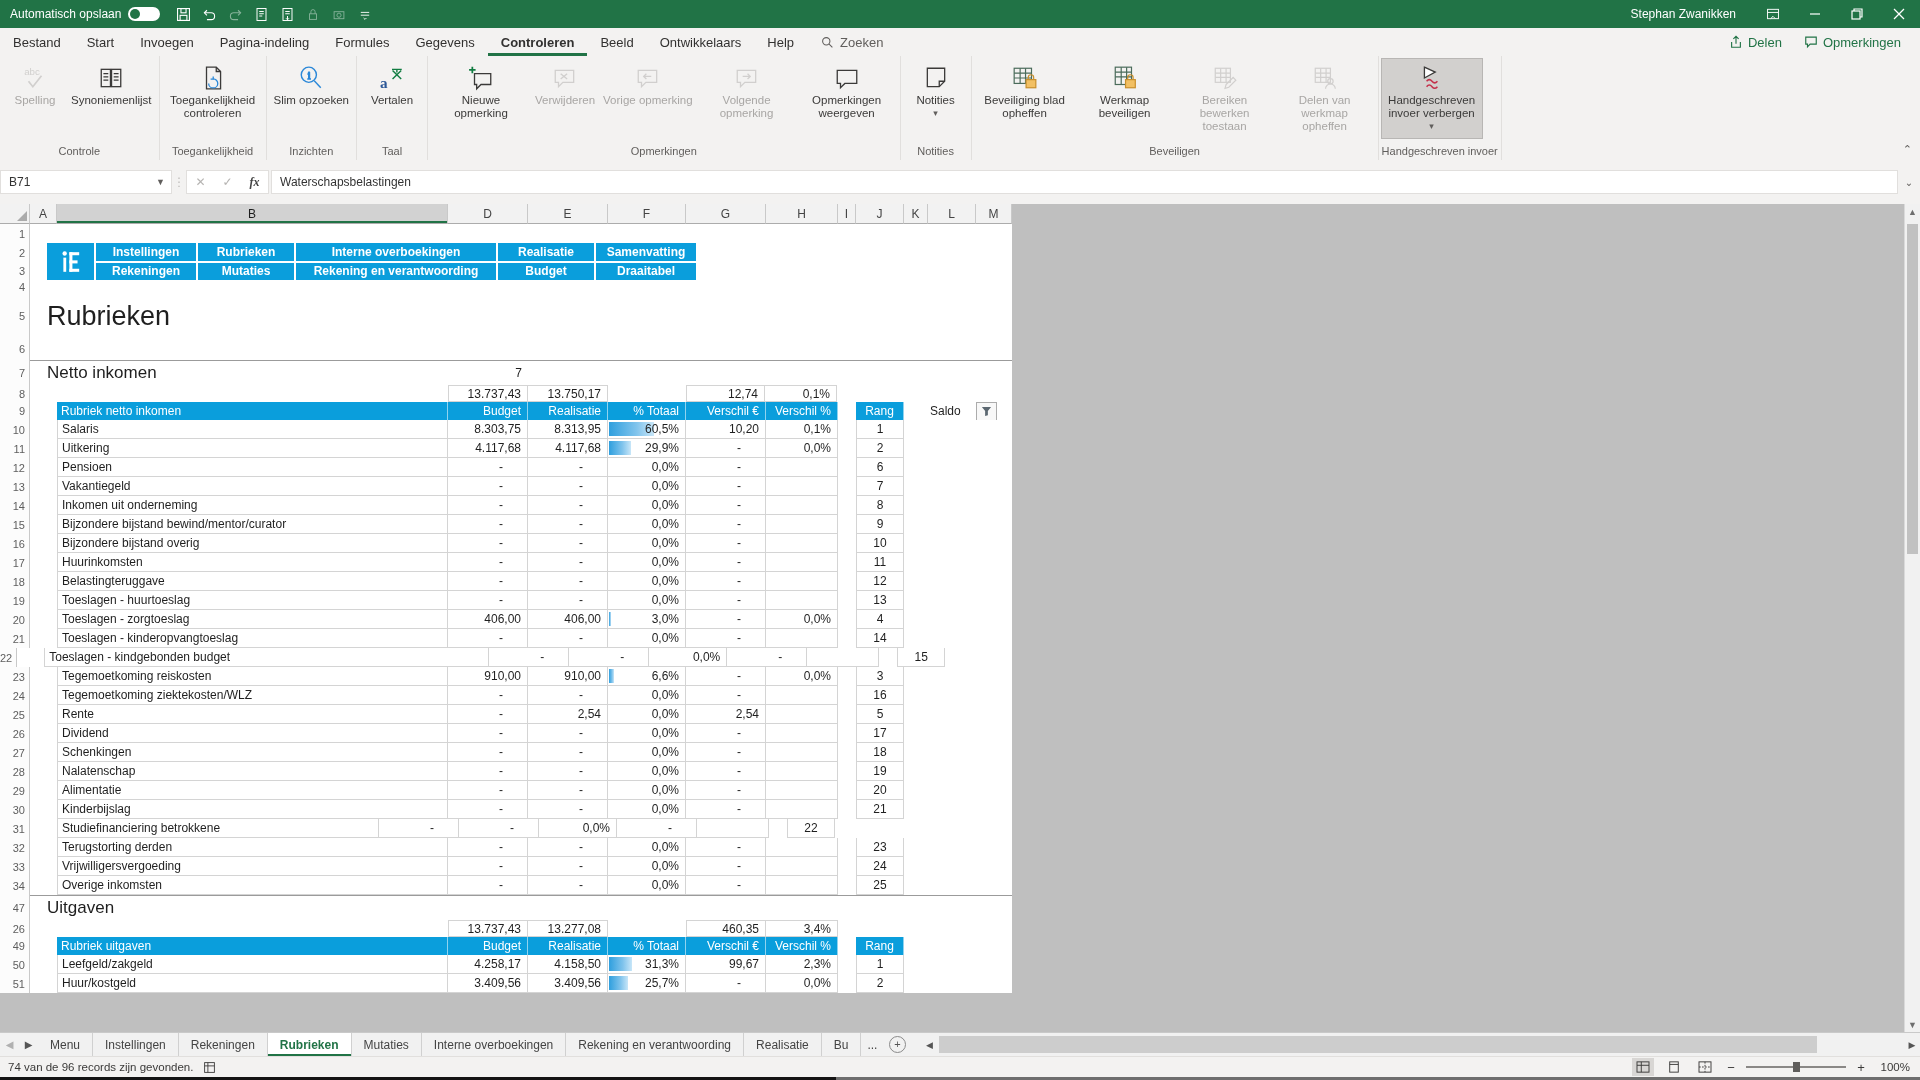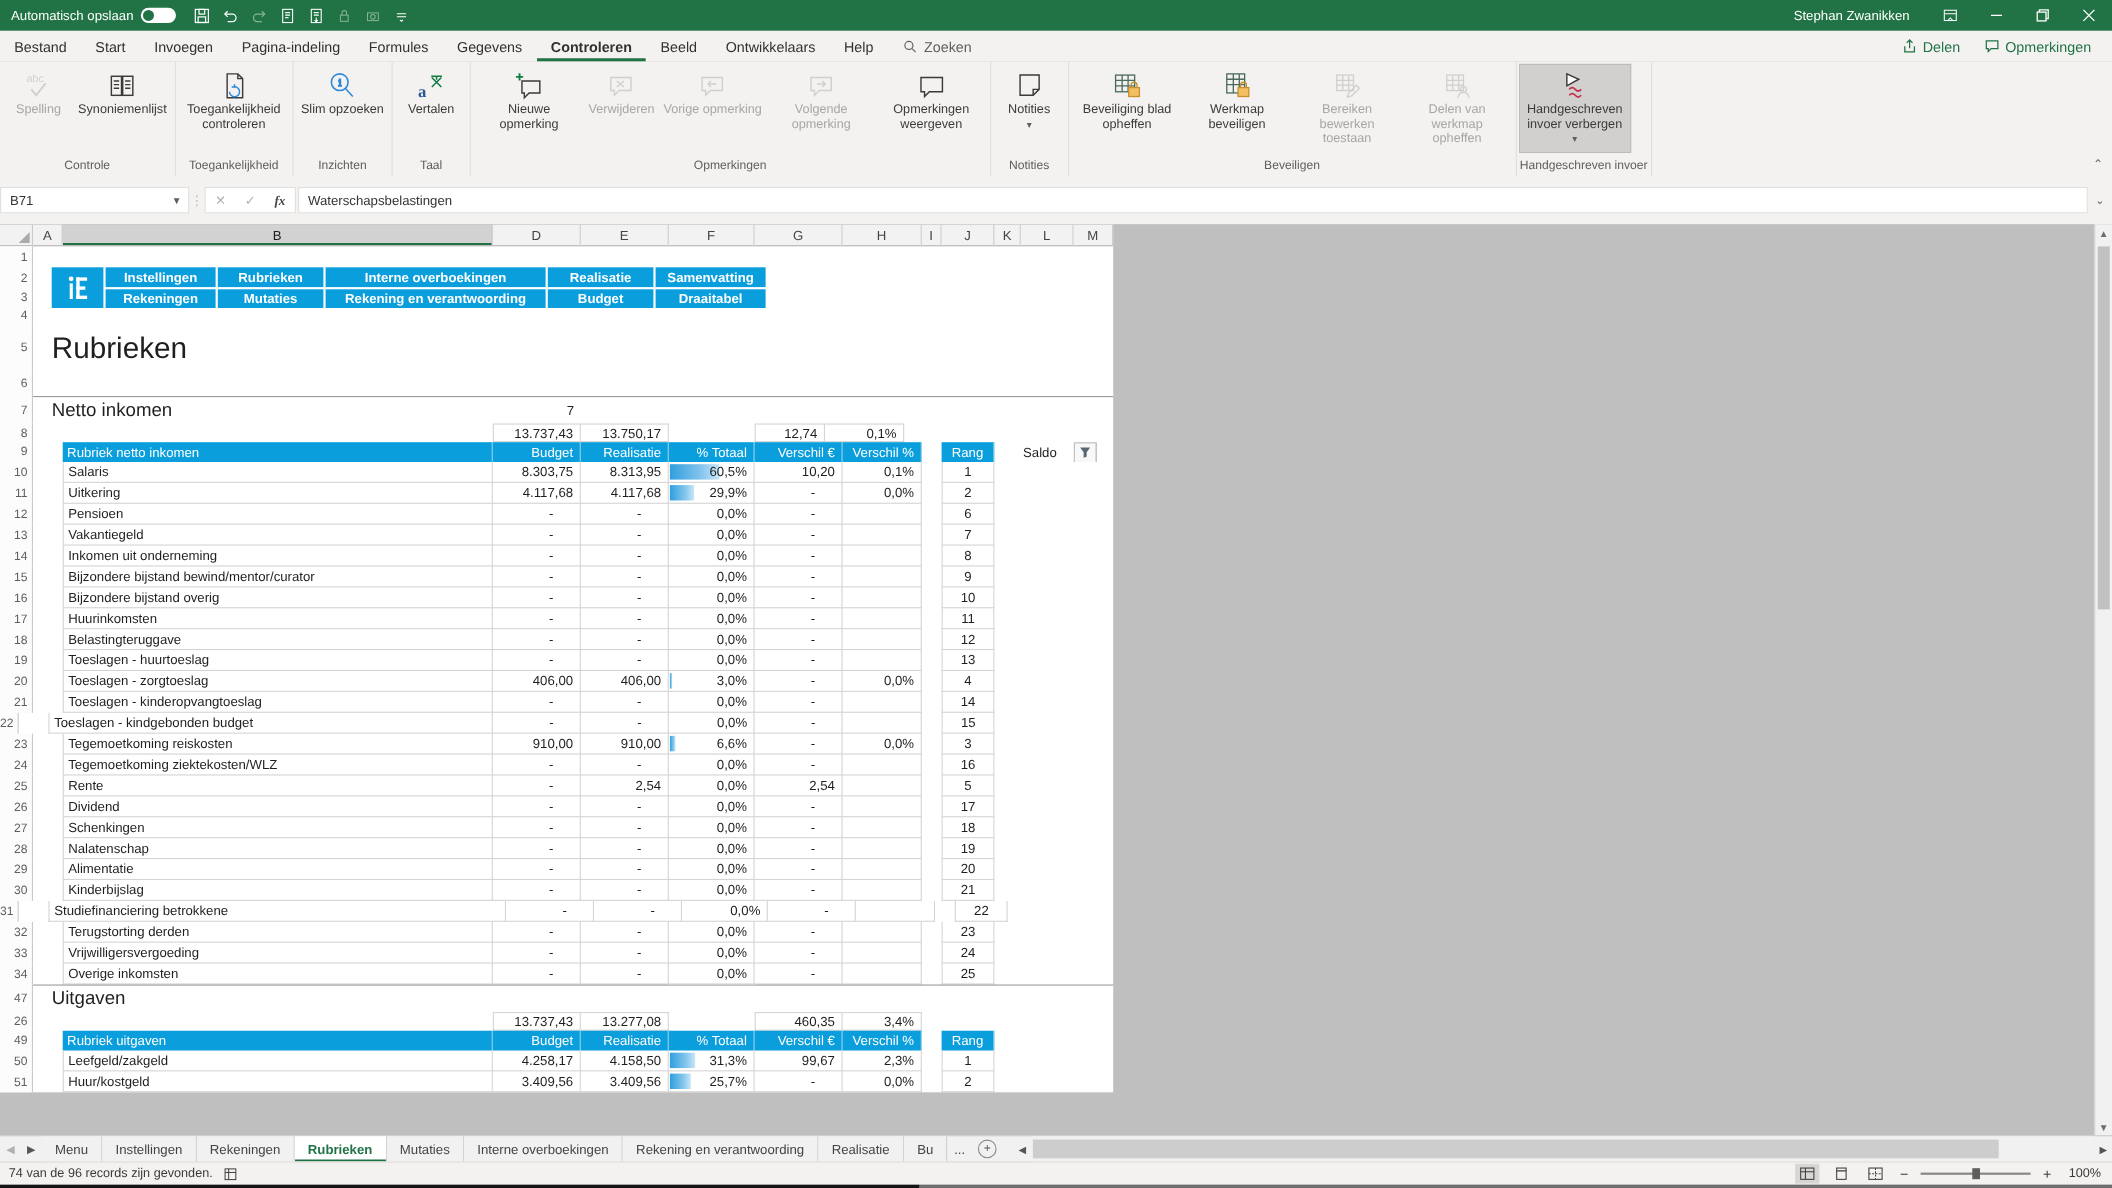--- a/index.html
+++ b/index.html
@@ -542,21 +542,21 @@
           </div>
         </div>
         <div class="row" style="height: 17px;">
           <div class="rn">8</div>
           <div class="cells">
             <div class="c " style="width: 27px;"></div>
             <div class="c " style="width: 391px;"></div>
             <div class="c bd bdl bdt num" style="width: 80px;">13.737,43</div>
             <div class="c bd bdt num" style="width: 80px;">13.750,17</div>
             <div class="c " style="width: 78px;"></div>
-            <div class="c bd bdl bdt num" style="width: 64px;">12,74</div>
+            <div class="c bd bdl bdt num" style="width: 79px;">12,74</div>
             <div class="c bd bdt num" style="width: 72px;">0,1%</div>
             <div class="c " style="width: 18px;"></div>
             <div class="c " style="width: 48px;"></div>
             <div class="c " style="width: 24px;"></div>
             <div class="c " style="width: 48px;"></div>
             <div class="c " style="width: 36px;"></div>
           </div>
         </div>
         <div class="row" style="height: 18px;">
           <div class="rn">9</div>
@@ -809,21 +809,21 @@
             <div class="c bd bdl rang" style="width: 48px;">14</div>
             <div class="c " style="width: 24px;"></div>
             <div class="c " style="width: 48px;"></div>
             <div class="c " style="width: 36px;"></div>
           </div>
         </div>
         <div class="row" style="height: 19px;">
           <div class="rn">22</div>
           <div class="cells">
             <div class="c " style="width: 27px;"></div>
-            <div class="c bd bdl lft" style="width: 404px;">Toeslagen - kindgebonden budget</div>
+            <div class="c bd bdl lft" style="width: 445px;">Toeslagen - kindgebonden budget</div>
             <div class="c bd num dash" style="width: 80px;">-</div>
             <div class="c bd num dash" style="width: 80px;">-</div>
             <div class="c bd pctcell" style="width: 78px;">
               <span class="pcttxt">0,0%</span>
             </div>
             <div class="c bd num dash" style="width: 80px;">-</div>
             <div class="c bd num" style="width: 72px;"></div>
             <div class="c " style="width: 18px;"></div>
             <div class="c bd bdl rang" style="width: 48px;">15</div>
             <div class="c " style="width: 24px;"></div>
@@ -981,21 +981,21 @@
             <div class="c bd bdl rang" style="width: 48px;">21</div>
             <div class="c " style="width: 24px;"></div>
             <div class="c " style="width: 48px;"></div>
             <div class="c " style="width: 36px;"></div>
           </div>
         </div>
         <div class="row" style="height: 19px;">
           <div class="rn">31</div>
           <div class="cells">
             <div class="c " style="width: 27px;"></div>
-            <div class="c bd bdl lft" style="width: 416px;">Studiefinanciering betrokkene</div>
+            <div class="c bd bdl lft" style="width: 322px;">Studiefinanciering betrokkene</div>
             <div class="c bd num dash" style="width: 80px;">-</div>
             <div class="c bd num dash" style="width: 80px;">-</div>
             <div class="c bd pctcell" style="width: 78px;">
               <span class="pcttxt">0,0%</span>
             </div>
             <div class="c bd num dash" style="width: 80px;">-</div>
             <div class="c bd num" style="width: 72px;"></div>
             <div class="c " style="width: 18px;"></div>
             <div class="c bd bdl rang" style="width: 48px;">22</div>
             <div class="c " style="width: 24px;"></div>

